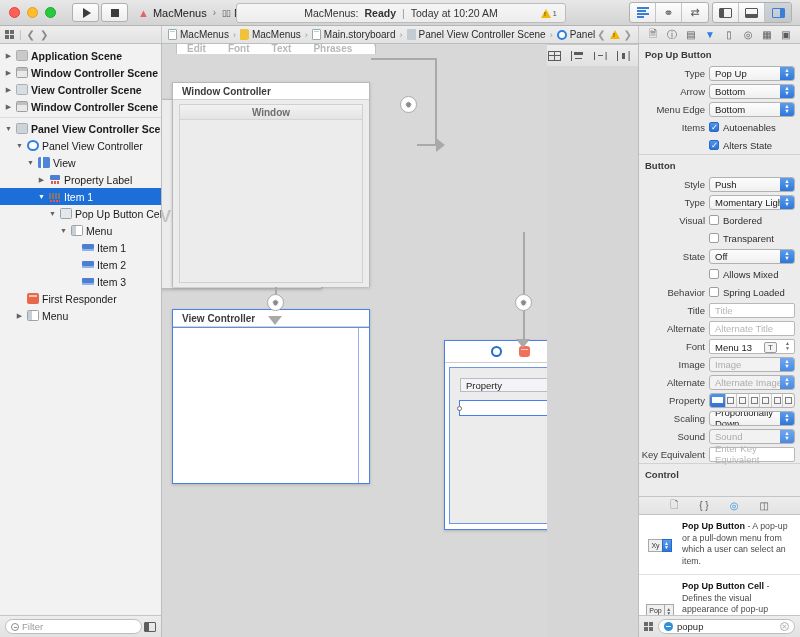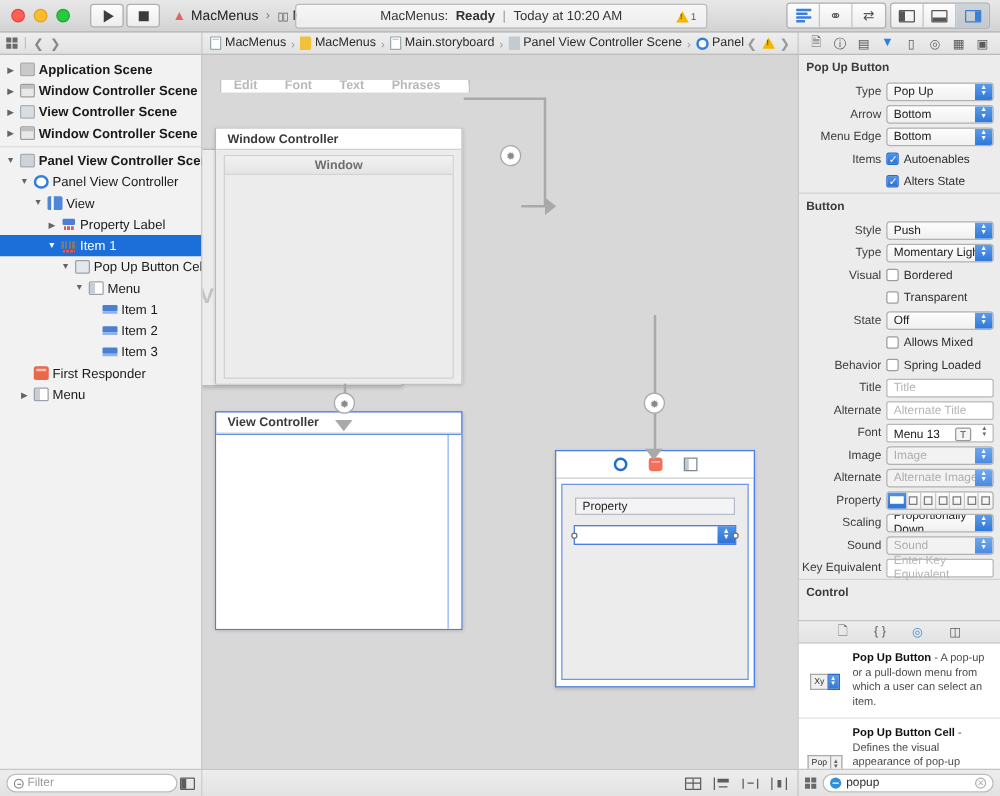--- a/index.html
+++ b/index.html
@@ -161,21 +161,21 @@
   .filter-field {
     flex:1 1 auto; height:15px; background:#fff; border:1px solid #bdbdbd; border-radius:8px;
     display:flex; align-items:center; gap:3px; padding: 0 5px; font-size:9.5px; color:#9a9a9a;
   }
   .filt-circ { width:8px;height:8px;border:1.2px solid #8d8d8d;border-radius:50%;position:relative;}
   .filt-circ::after{content:"";position:absolute;left:1.5px;top:3px;width:3.5px;height:1.2px;background:#8d8d8d;}
   .mini-pane { width:12px; height:10px; border:1.2px solid #5c5c5c; border-radius:1px; position:relative;}
   .mini-pane::before{content:"";position:absolute;left:0;top:0;bottom:0;width:4px;background:#5c5c5c;}
 
   
-  .canvas-wrap { flex:1 1 auto; display:flex; flex-direction:column; min-width:0;margin-top:20px; }
+  .canvas-wrap { flex:1 1 auto; display:flex; flex-direction:row; min-width:0; }
   .canvas {
     flex:1 1 auto; position:relative; background:#d8d8d8; overflow:hidden;
   }
   .scene { position:absolute; background:#fff; border:1px solid #b9b9b9;
            box-shadow: 0 1px 3px rgba(0,0,0,.18); }
   .scene-title {
     height: 17px; font-size:10px; font-weight:bold; color:#3b3b3b;
     display:flex; align-items:center; padding-left:9px;
     background:#fff; border-bottom:1px solid #d2d2d2;
   }

